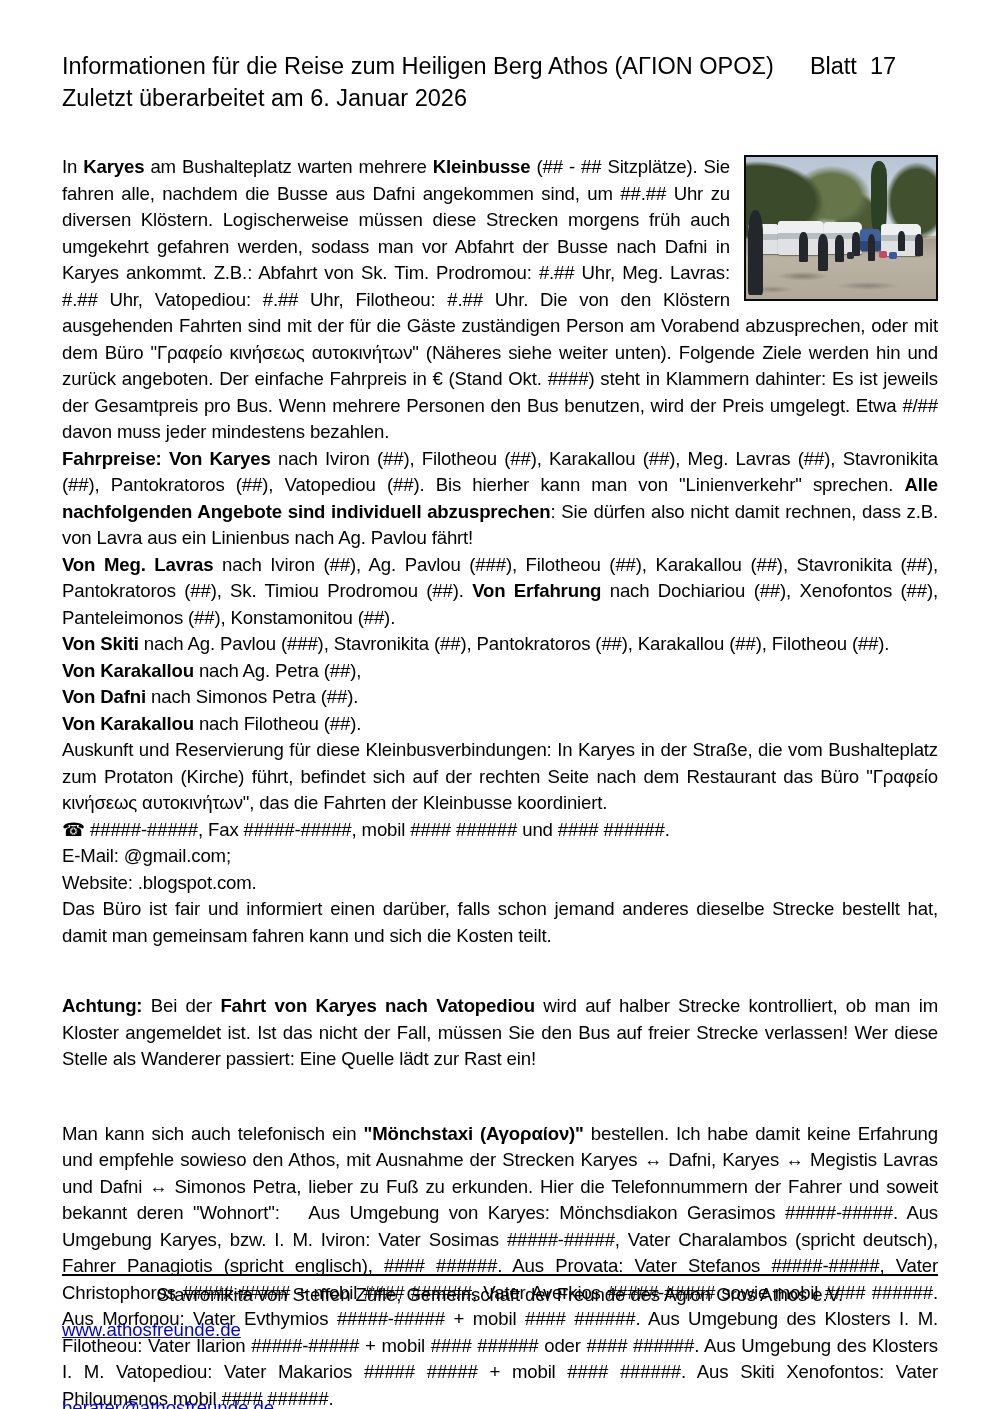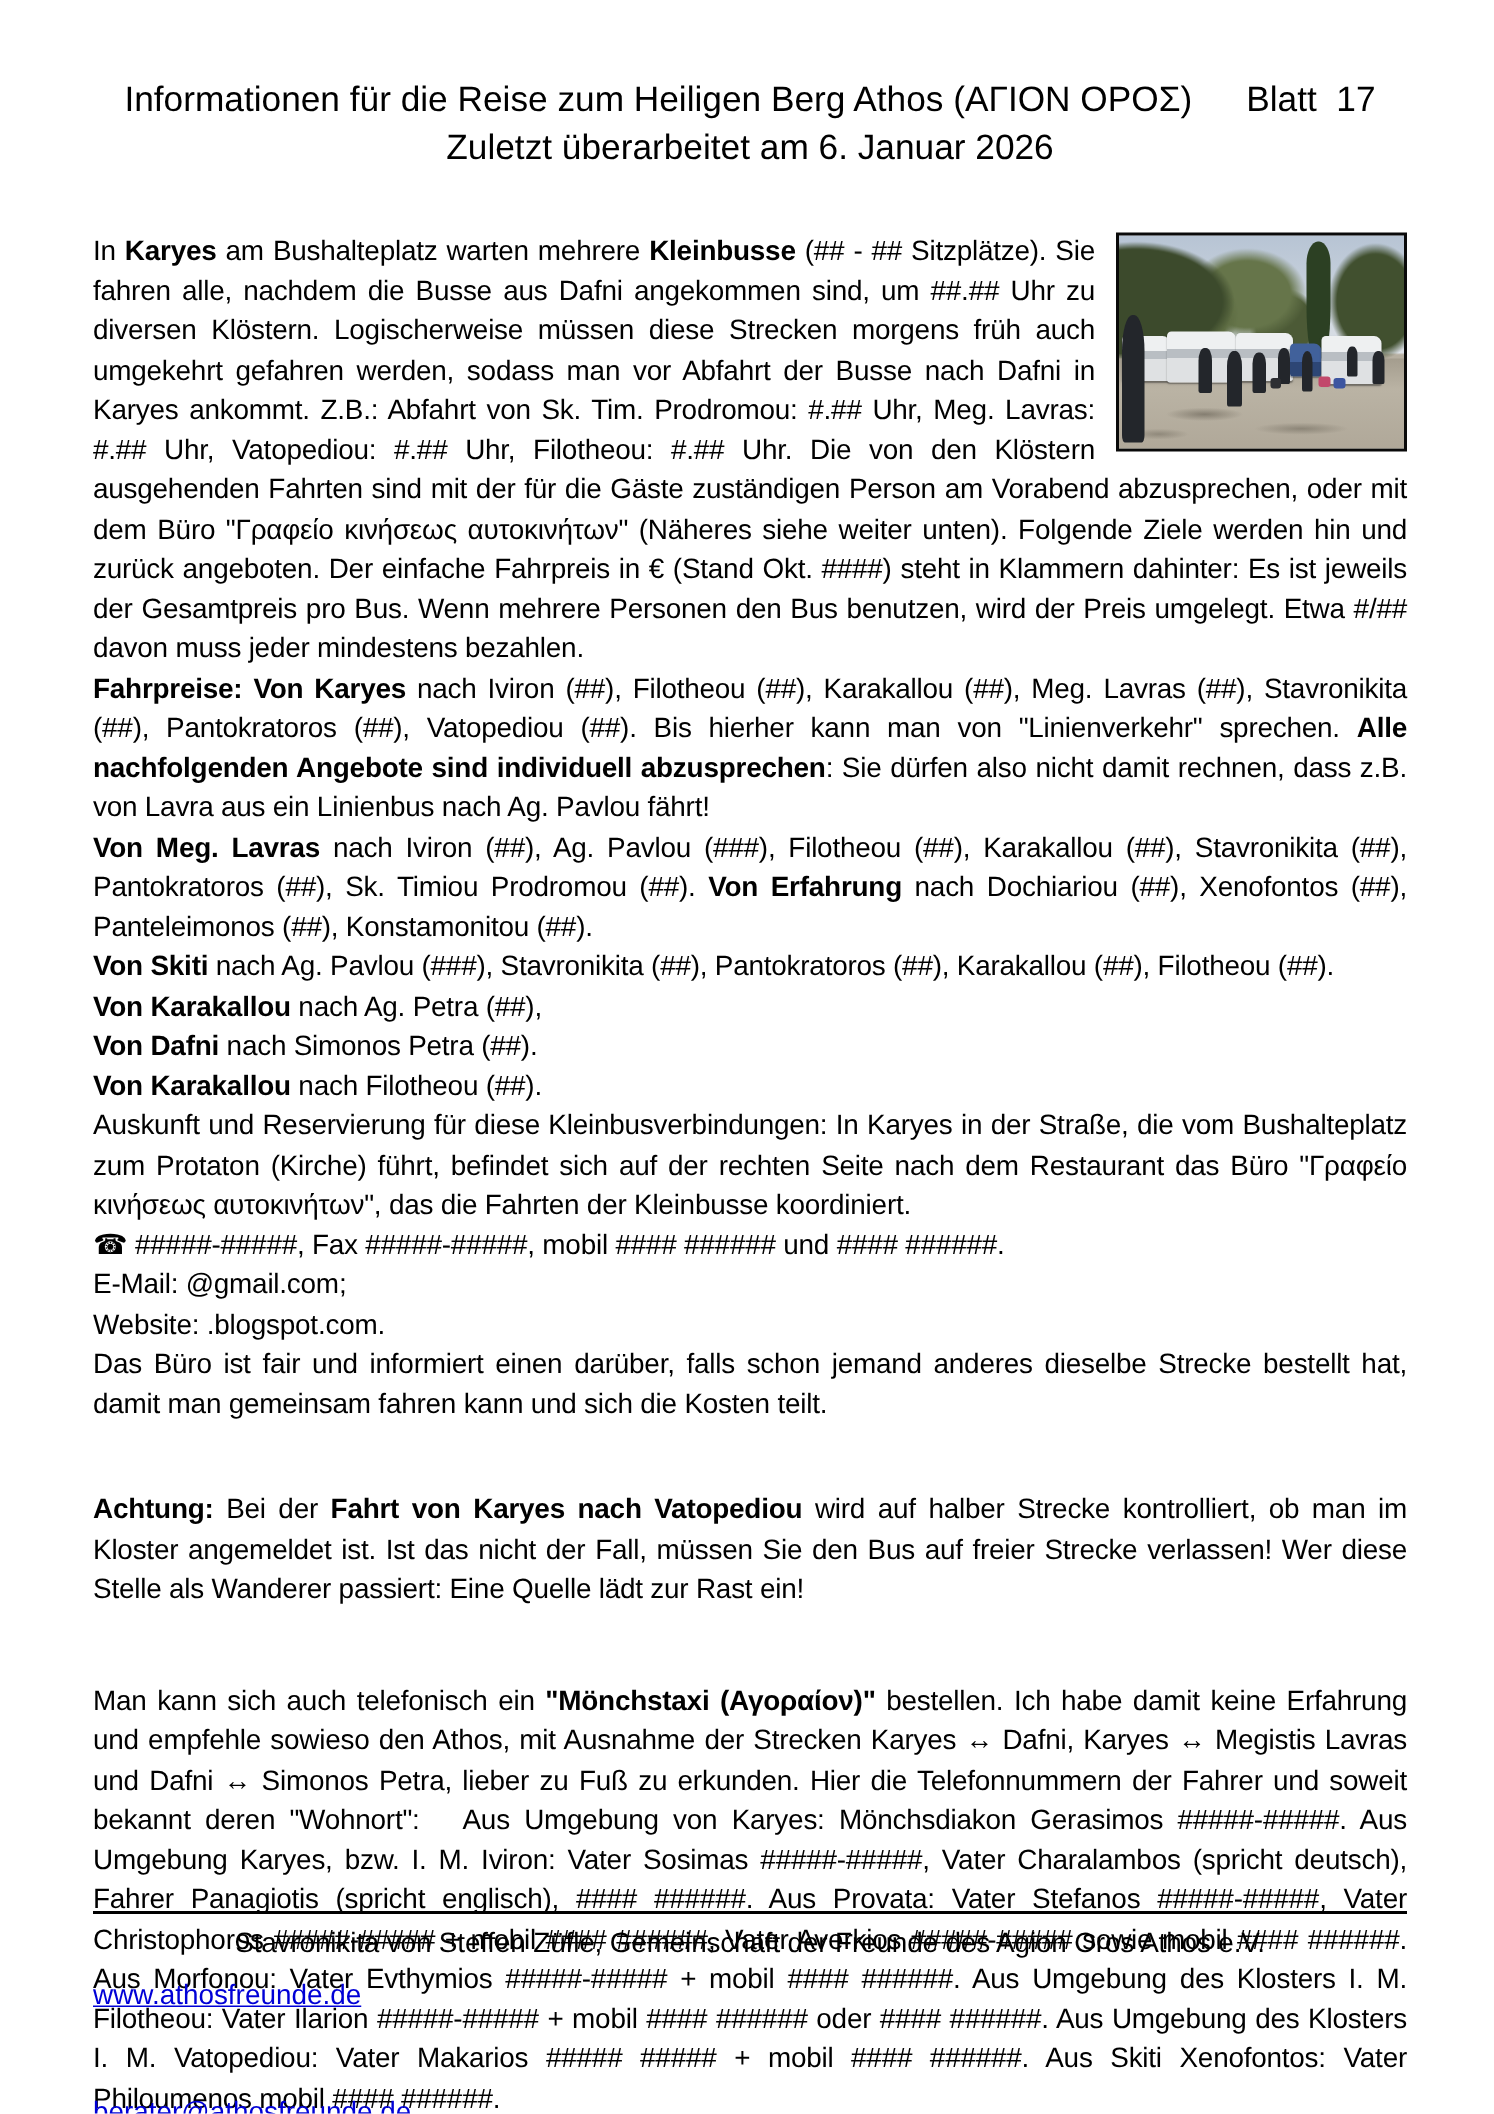--- a/index.html
+++ b/index.html
@@ -11,21 +11,21 @@
   }
   .page {
     position: relative;
     width: 996px; height: 1409px;
     background: #ffffff;
     overflow: hidden;
   }
   
   .header {
     margin: 50px 58px 0 62px;
-    text-align: center;
+    text-align: left;
     font-size: 23.5px;
     line-height: 32px;
     color: #000;
   }
   .sheet-label { white-space: pre; padding-left: 36px; }
   
   .doc-body {
     margin: 40px 58px 0 62px;
     font-size: 18.6px;
     line-height: 26.5px;

